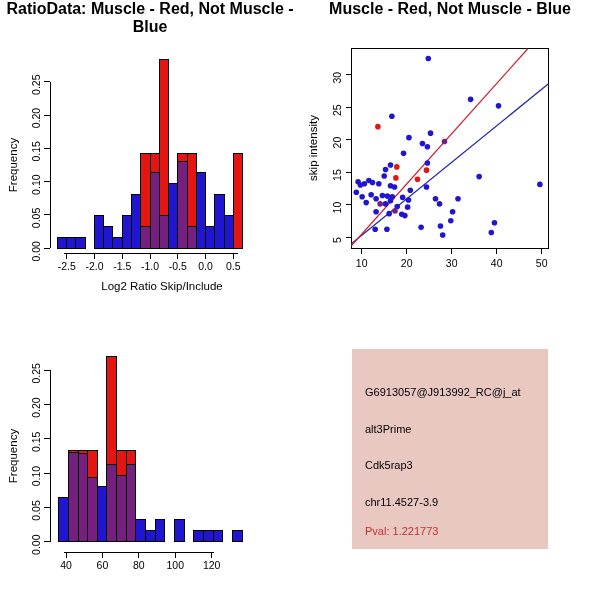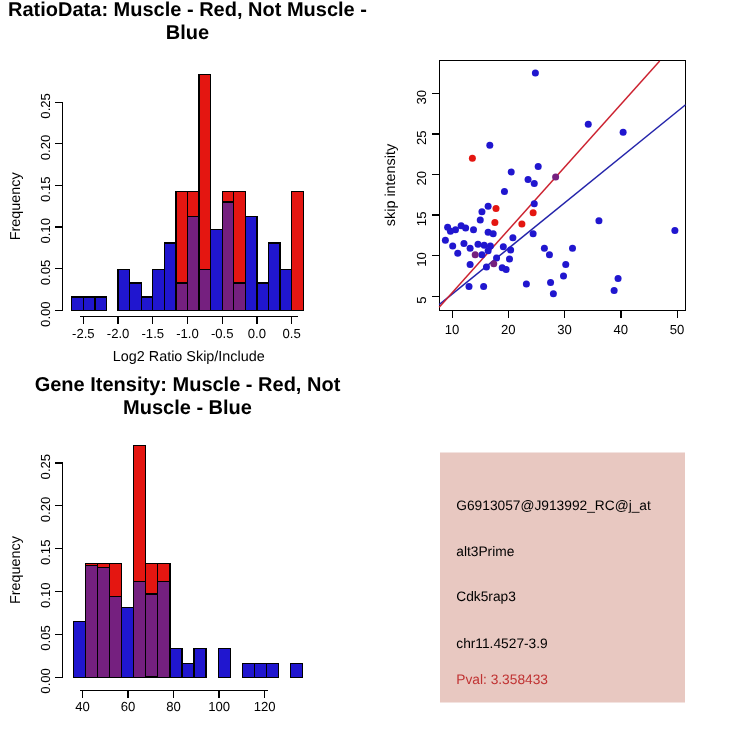--- a/index.html
+++ b/index.html
@@ -70,21 +70,21 @@
         <rect x="187.04073333333332" y="226.30880000000002" width="9.218533333333369" height="21.991199999999992" fill="#75207f" stroke="#000" stroke-width="1" shape-rendering="crispEdges"></rect>
         <rect x="187.04073333333332" y="153.0048" width="9.218533333333369" height="73.30400000000003" fill="#e41611" stroke="#000" stroke-width="1" shape-rendering="crispEdges"></rect>
         <rect x="196.2592666666667" y="172.9968" width="9.27406666666667" height="75.3032" fill="#2016cf" stroke="#000" stroke-width="1" shape-rendering="crispEdges"></rect>
         <rect x="205.53333333333336" y="226.30880000000002" width="9.27406666666667" height="21.991199999999992" fill="#2016cf" stroke="#000" stroke-width="1" shape-rendering="crispEdges"></rect>
         <rect x="214.80740000000003" y="194.3216" width="9.218533333333312" height="53.97840000000002" fill="#2016cf" stroke="#000" stroke-width="1" shape-rendering="crispEdges"></rect>
         <rect x="224.02593333333334" y="215.6464" width="9.27406666666667" height="32.65360000000001" fill="#2016cf" stroke="#000" stroke-width="1" shape-rendering="crispEdges"></rect>
         <rect x="233.3" y="153.0048" width="9.27406666666667" height="95.29520000000002" fill="#e41611" stroke="#000" stroke-width="1" shape-rendering="crispEdges"></rect>
       </svg>
     <div class="title" style="left:0;top:17">RatioData: Muscle - Red, Not Muscle - Blue</div>
     <div class="vlab" style="left:-66px;top:158px">Frequency</div>
-    <div class="xlab" style="left:1px;top:280px">Log2 Ratio Skip/Include</div>
+    <div class="xlab" style="left:12px;top:280px">Log2 Ratio Skip/Include</div>
   </div>
 
   <div class="panel" style="left:300px;top:0">
     <svg id="svg-scatter" class="chart-svg" viewBox="0 0 300 300">
         <rect x="51.7" y="48.3" width="196.60000000000002" height="200" fill="none" stroke="#000" stroke-width="1" shape-rendering="crispEdges"></rect>
         <line x1="61.7" y1="248.3" x2="61.7" y2="254.3" stroke="#000000" stroke-width="1" shape-rendering="crispEdges"></line>
         <text x="61.7" y="267" text-anchor="middle" font-size="10.5" fill="#000" font-family="Liberation Sans,sans-serif">10</text>
         <line x1="106.7" y1="248.3" x2="106.7" y2="254.3" stroke="#000000" stroke-width="1" shape-rendering="crispEdges"></line>
         <text x="106.7" y="267" text-anchor="middle" font-size="10.5" fill="#000" font-family="Liberation Sans,sans-serif">20</text>
         <line x1="151.7" y1="248.3" x2="151.7" y2="254.3" stroke="#000000" stroke-width="1" shape-rendering="crispEdges"></line>
@@ -164,20 +164,21 @@
         <circle cx="75.2" cy="229.2096" r="2.8" fill="#2016cf"></circle>
         <circle cx="77.9" cy="126.63599999999998" r="2.8" fill="#e41611"></circle>
         <circle cx="96.80000000000001" cy="166.88639999999998" r="2.8" fill="#e41611"></circle>
         <circle cx="126.5" cy="170.1324" r="2.8" fill="#e41611"></circle>
         <circle cx="95.9" cy="177.9228" r="2.8" fill="#e41611"></circle>
         <circle cx="117.5" cy="179.22119999999998" r="2.8" fill="#e41611"></circle>
         <circle cx="144.5" cy="141.56759999999997" r="2.8" fill="#75207f"></circle>
         <circle cx="80.15" cy="203.8908" r="2.8" fill="#75207f"></circle>
         <circle cx="95" cy="211.03199999999998" r="2.8" fill="#75207f"></circle>
       </svg>
+    <div class="title" style="left:0;top:17">Muscle - Red, Not Muscle - Blue</div>
     <div class="vlab" style="left:-66px;top:141px">skip intensity</div>
   </div>
 
   <div class="panel" style="left:0;top:300px">
     <svg id="svg-hist-gene" class="chart-svg" viewBox="0 0 300 300">
         <line x1="50" y1="241.7" x2="50" y2="70.30000000000001" stroke="#000000" stroke-width="1" shape-rendering="crispEdges"></line>
         <line x1="44" y1="241.7" x2="50" y2="241.7" stroke="#000000" stroke-width="1" shape-rendering="crispEdges"></line>
         <text x="40" y="244.7" text-anchor="middle" font-size="10.5" fill="#000" font-family="Liberation Sans,sans-serif" transform="rotate(-90 40 244.7)">0.00</text>
         <line x1="44" y1="207.42" x2="50" y2="207.42" stroke="#000000" stroke-width="1" shape-rendering="crispEdges"></line>
         <text x="40" y="210.42" text-anchor="middle" font-size="10.5" fill="#000" font-family="Liberation Sans,sans-serif" transform="rotate(-90 40 210.42)">0.05</text>
@@ -216,27 +217,26 @@
         <rect x="126.28337499999998" y="150.5152" width="9.652625000000029" height="14.397600000000011" fill="#e41611" stroke="#000" stroke-width="1" shape-rendering="crispEdges"></rect>
         <rect x="135.936" y="219.0752" width="9.652624999999972" height="22.624799999999993" fill="#2016cf" stroke="#000" stroke-width="1" shape-rendering="crispEdges"></rect>
         <rect x="145.58862499999998" y="230.7304" width="9.652625" height="10.969599999999986" fill="#2016cf" stroke="#000" stroke-width="1" shape-rendering="crispEdges"></rect>
         <rect x="155.24124999999998" y="219.0752" width="9.652625" height="22.624799999999993" fill="#2016cf" stroke="#000" stroke-width="1" shape-rendering="crispEdges"></rect>
         <rect x="174.54649999999998" y="219.0752" width="9.652625" height="22.624799999999993" fill="#2016cf" stroke="#000" stroke-width="1" shape-rendering="crispEdges"></rect>
         <rect x="193.85174999999998" y="230.7304" width="9.652625" height="10.969599999999986" fill="#2016cf" stroke="#000" stroke-width="1" shape-rendering="crispEdges"></rect>
         <rect x="203.50437499999998" y="230.7304" width="9.652625" height="10.969599999999986" fill="#2016cf" stroke="#000" stroke-width="1" shape-rendering="crispEdges"></rect>
         <rect x="213.15699999999998" y="230.7304" width="9.652625" height="10.969599999999986" fill="#2016cf" stroke="#000" stroke-width="1" shape-rendering="crispEdges"></rect>
         <rect x="232.46224999999998" y="230.7304" width="9.652624999999972" height="10.969599999999986" fill="#2016cf" stroke="#000" stroke-width="1" shape-rendering="crispEdges"></rect>
       </svg>
-    <div class="title" style="left:0;top:17">Gene Itensity: Muscle - Red, Not Muscle - Blue</div>
     <div class="vlab" style="left:-66px;top:149px">Frequency</div>
   </div>
 
   <div class="panel" style="left:300px;top:300px">
-    <div id="info-box" style="left:52px;top:62px">
+    <div id="info-box" style="left:52px;top:49px">
       <div class="info-line" style="top:37px">G6913057@J913992_RC@j_at</div>
       <div class="info-line" style="top:74px">alt3Prime</div>
       <div class="info-line" style="top:110px">Cdk5rap3</div>
       <div class="info-line" style="top:147px">chr11.4527-3.9</div>
-      <div class="info-line red" style="top:176px">Pval: 3.358433</div>
+      <div class="info-line red" style="top:176px">Pval: 1.221773</div>
     </div>
   </div>
 
 </div>
 
 </body></html>

